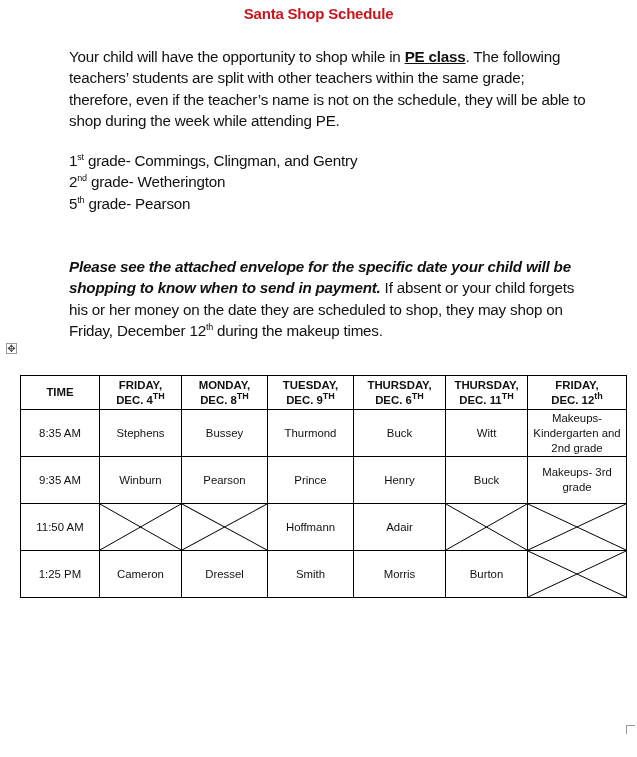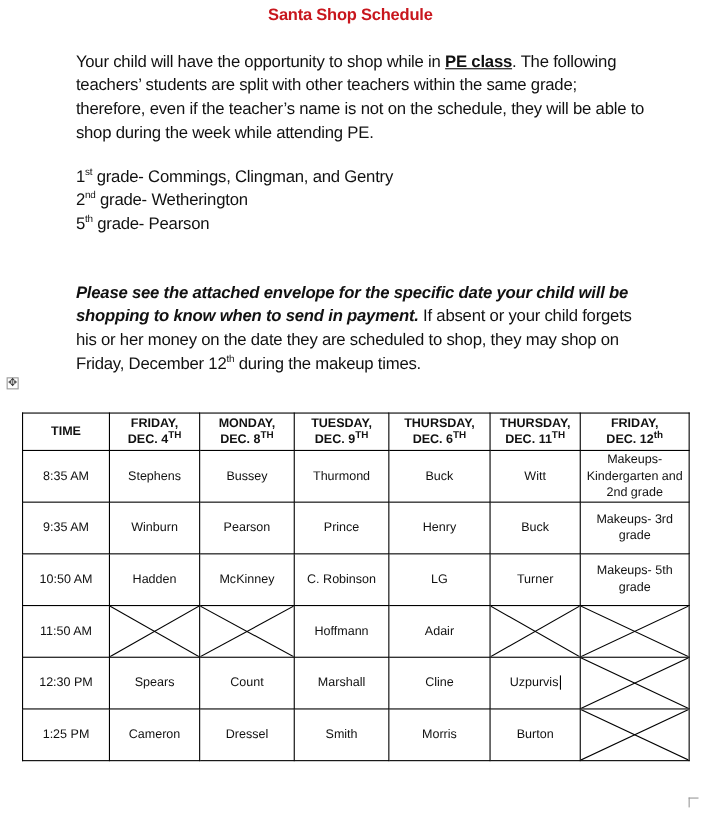--- a/index.html
+++ b/index.html
@@ -115,29 +115,20 @@
       <tr>
         <td>9:35 AM</td>
         <td><span>Winburn</span></td>
         <td><span>Pearson</span></td>
         <td><span>Prince</span></td>
         <td><span>Henry</span></td>
         <td><span>Buck</span></td>
         <td><span>Makeups- 3rd grade</span></td>
       </tr>
       <tr>
-        <td>10:50 AM</td>
-        <td><span>Hadden</span></td>
-        <td><span>McKinney</span></td>
-        <td><span>C. Robinson</span></td>
-        <td><span>LG</span></td>
-        <td><span>Turner</span></td>
-        <td><span>Makeups- 5th grade</span></td>
-      </tr>
-      <tr>
         <td>11:50 AM</td>
         <td class="xcell">
           <svg viewBox="0 0 100 100" preserveAspectRatio="none">
             <line x1="0" y1="0" x2="100" y2="100" stroke="#000" stroke-width="1" vector-effect="non-scaling-stroke"></line>
             <line x1="100" y1="0" x2="0" y2="100" stroke="#000" stroke-width="1" vector-effect="non-scaling-stroke"></line>
           </svg>
         </td>
         <td class="xcell">
           <svg viewBox="0 0 100 100" preserveAspectRatio="none">
             <line x1="0" y1="0" x2="100" y2="100" stroke="#000" stroke-width="1" vector-effect="non-scaling-stroke"></line>
@@ -153,34 +144,20 @@
           </svg>
         </td>
         <td class="xcell">
           <svg viewBox="0 0 100 100" preserveAspectRatio="none">
             <line x1="0" y1="0" x2="100" y2="100" stroke="#000" stroke-width="1" vector-effect="non-scaling-stroke"></line>
             <line x1="100" y1="0" x2="0" y2="100" stroke="#000" stroke-width="1" vector-effect="non-scaling-stroke"></line>
           </svg>
         </td>
       </tr>
       <tr>
-        <td>12:30 PM</td>
-        <td><span>Spears</span></td>
-        <td><span>Count</span></td>
-        <td><span>Marshall</span></td>
-        <td><span>Cline</span></td>
-        <td><span>Uzpurvis</span><span class="caret"></span></td>
-        <td class="xcell">
-          <svg viewBox="0 0 100 100" preserveAspectRatio="none">
-            <line x1="0" y1="0" x2="100" y2="100" stroke="#000" stroke-width="1" vector-effect="non-scaling-stroke"></line>
-            <line x1="100" y1="0" x2="0" y2="100" stroke="#000" stroke-width="1" vector-effect="non-scaling-stroke"></line>
-          </svg>
-        </td>
-      </tr>
-      <tr>
         <td>1:25 PM</td>
         <td><span>Cameron</span></td>
         <td><span>Dressel</span></td>
         <td><span>Smith</span></td>
         <td><span>Morris</span></td>
         <td><span>Burton</span></td>
         <td class="xcell">
           <svg viewBox="0 0 100 100" preserveAspectRatio="none">
             <line x1="0" y1="0" x2="100" y2="100" stroke="#000" stroke-width="1" vector-effect="non-scaling-stroke"></line>
             <line x1="100" y1="0" x2="0" y2="100" stroke="#000" stroke-width="1" vector-effect="non-scaling-stroke"></line>

